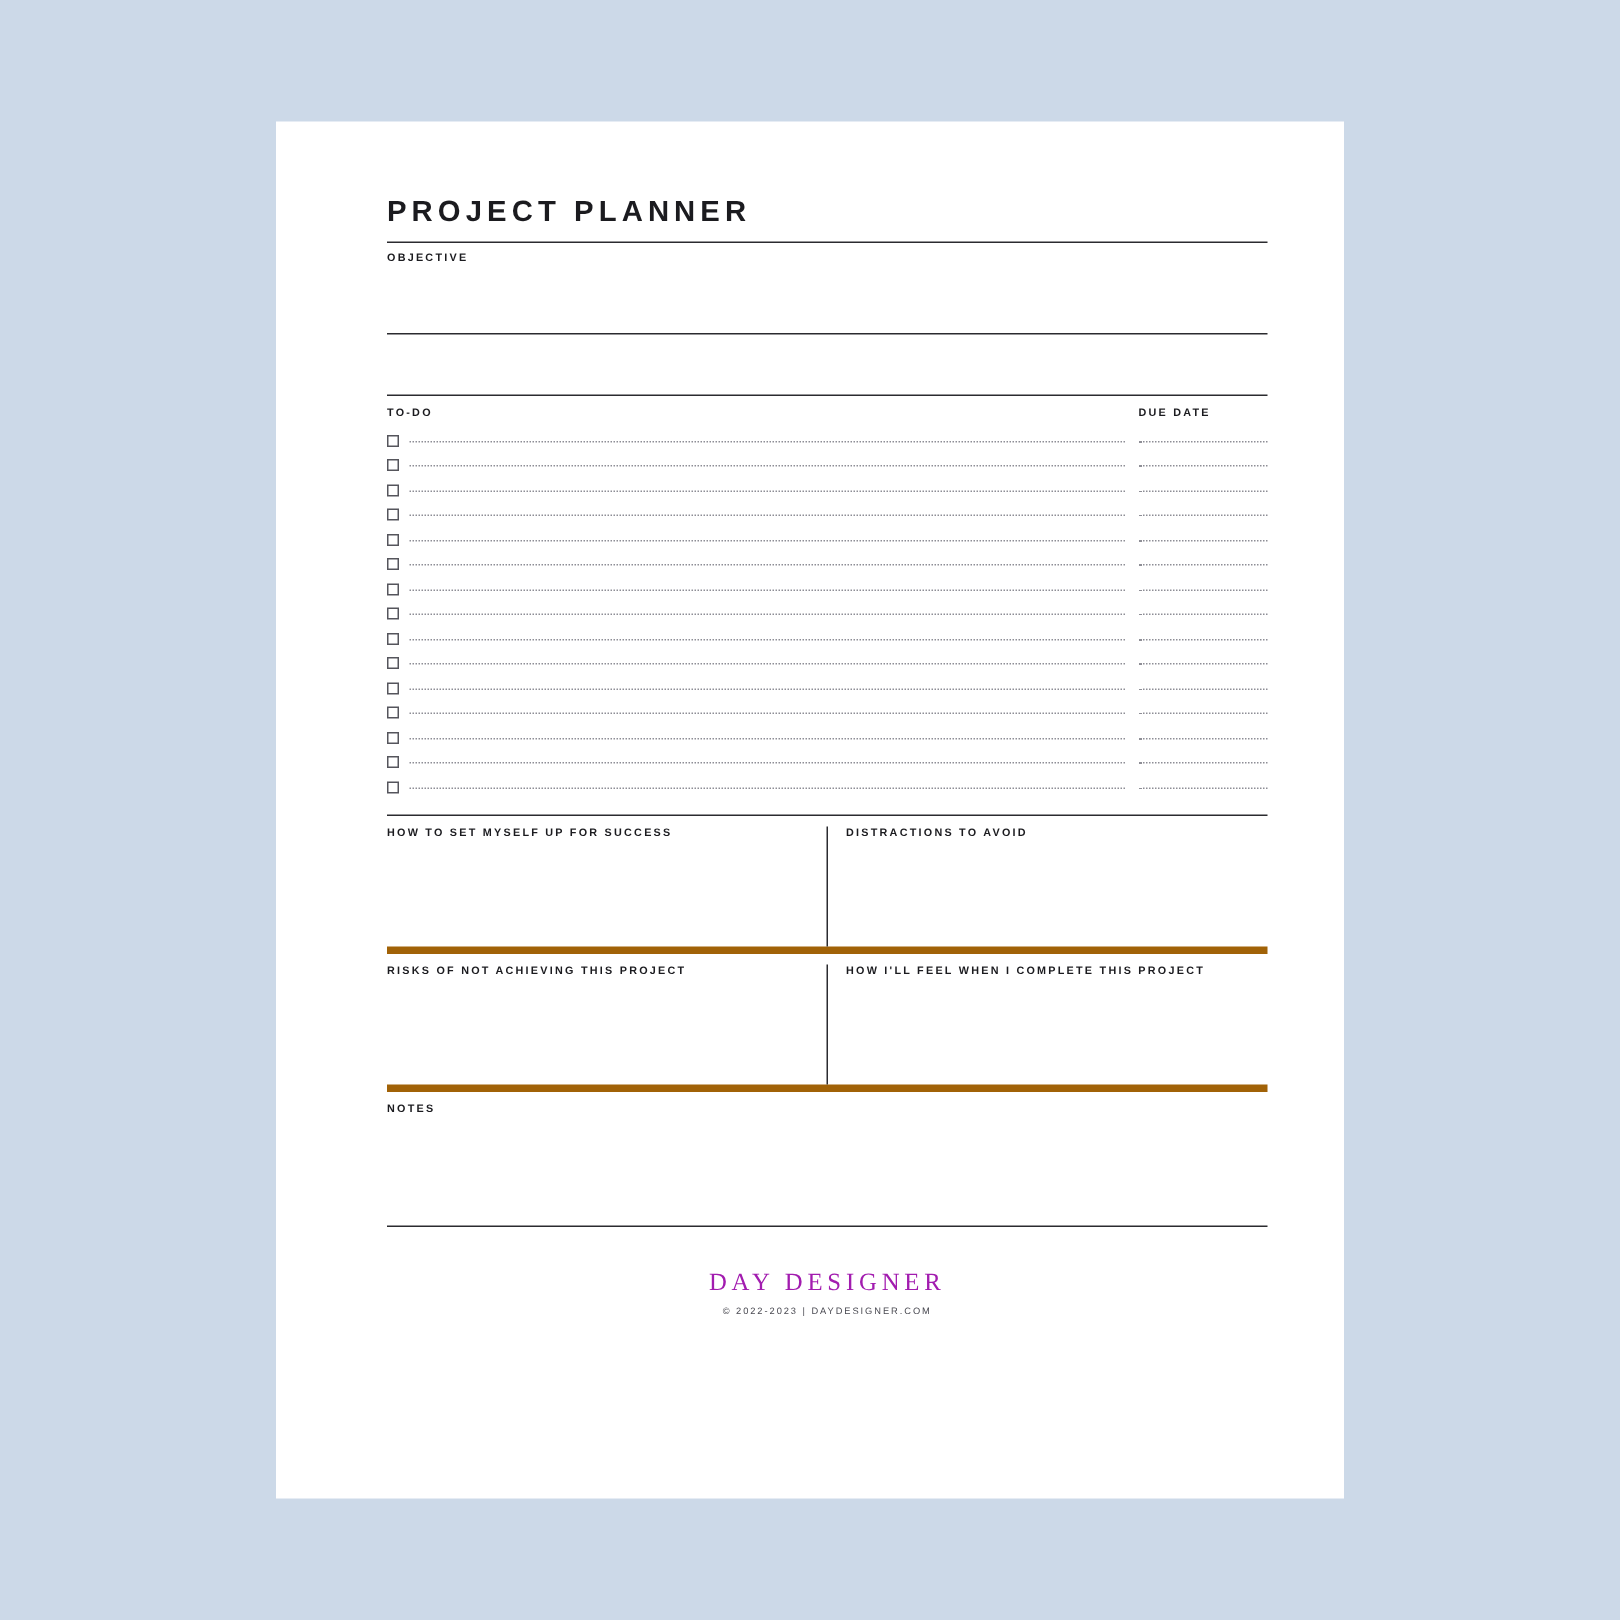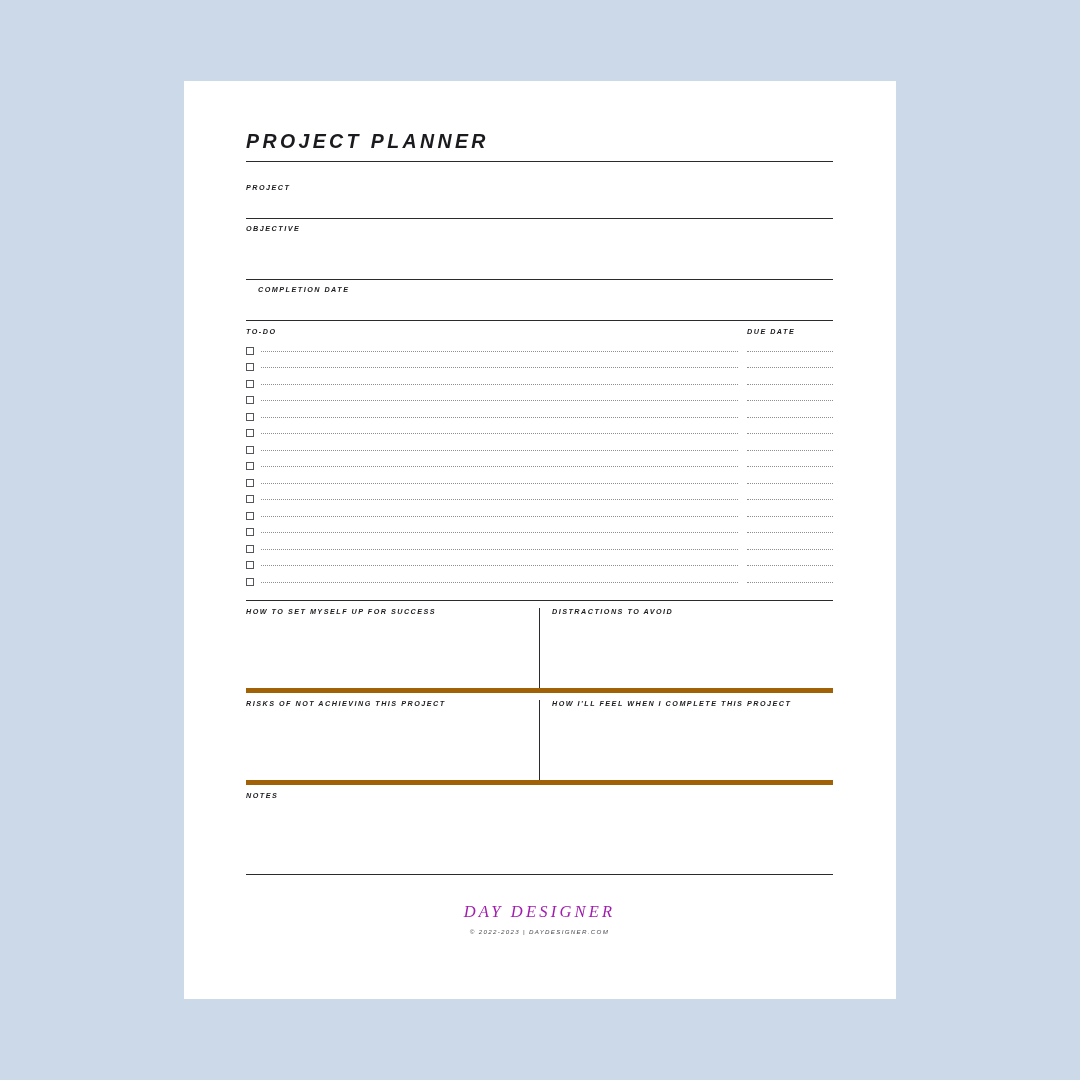--- a/index.html
+++ b/index.html
@@ -18,25 +18,24 @@
     position: absolute;
     left: 184px;
     top: 81px;
     width: 712px;
     height: 918px;
     background: #ffffff;
   }
 
   #sheet {
     position: absolute;
-    left: 62px;
+    left: 74px;
     top: 51px;
     width: 587px;
     height: 820px;
-    font-style: italic;
   }
 
   .title {
     font-size: 19.5px;
     font-weight: bold;
     letter-spacing: 3.4px;
     color: #1b1b1f;
     padding-bottom: 9px;
     border-bottom: 1px solid #2b2b2f;
     line-height: 1;
@@ -175,35 +174,27 @@
   }
 </style>
 </head>
 <body>
 
 <div id="page">
   <div id="sheet">
 
     <div class="title">PROJECT PLANNER</div>
 
-    <div class="field-project">
-      <div class="flabel" style="padding-top:9px;">PROJECT</div>
-      <div></div>
-    </div>
 
     <div class="field-objective">
       <div class="flabel">OBJECTIVE</div>
       <div></div>
     </div>
 
     <div class="dates-row">
-      <div class="dates-right">
-        <div class="flabel">COMPLETION DATE</div>
-        <div></div>
-      </div>
     </div>
 
     <div class="todo-head">
       <div class="flabel">TO-DO</div>
       <div class="flabel due">DUE DATE</div>
     </div>
 
     <div class="todo-list">
       <div class="todo-row">
           <span class="cbox"></span>

